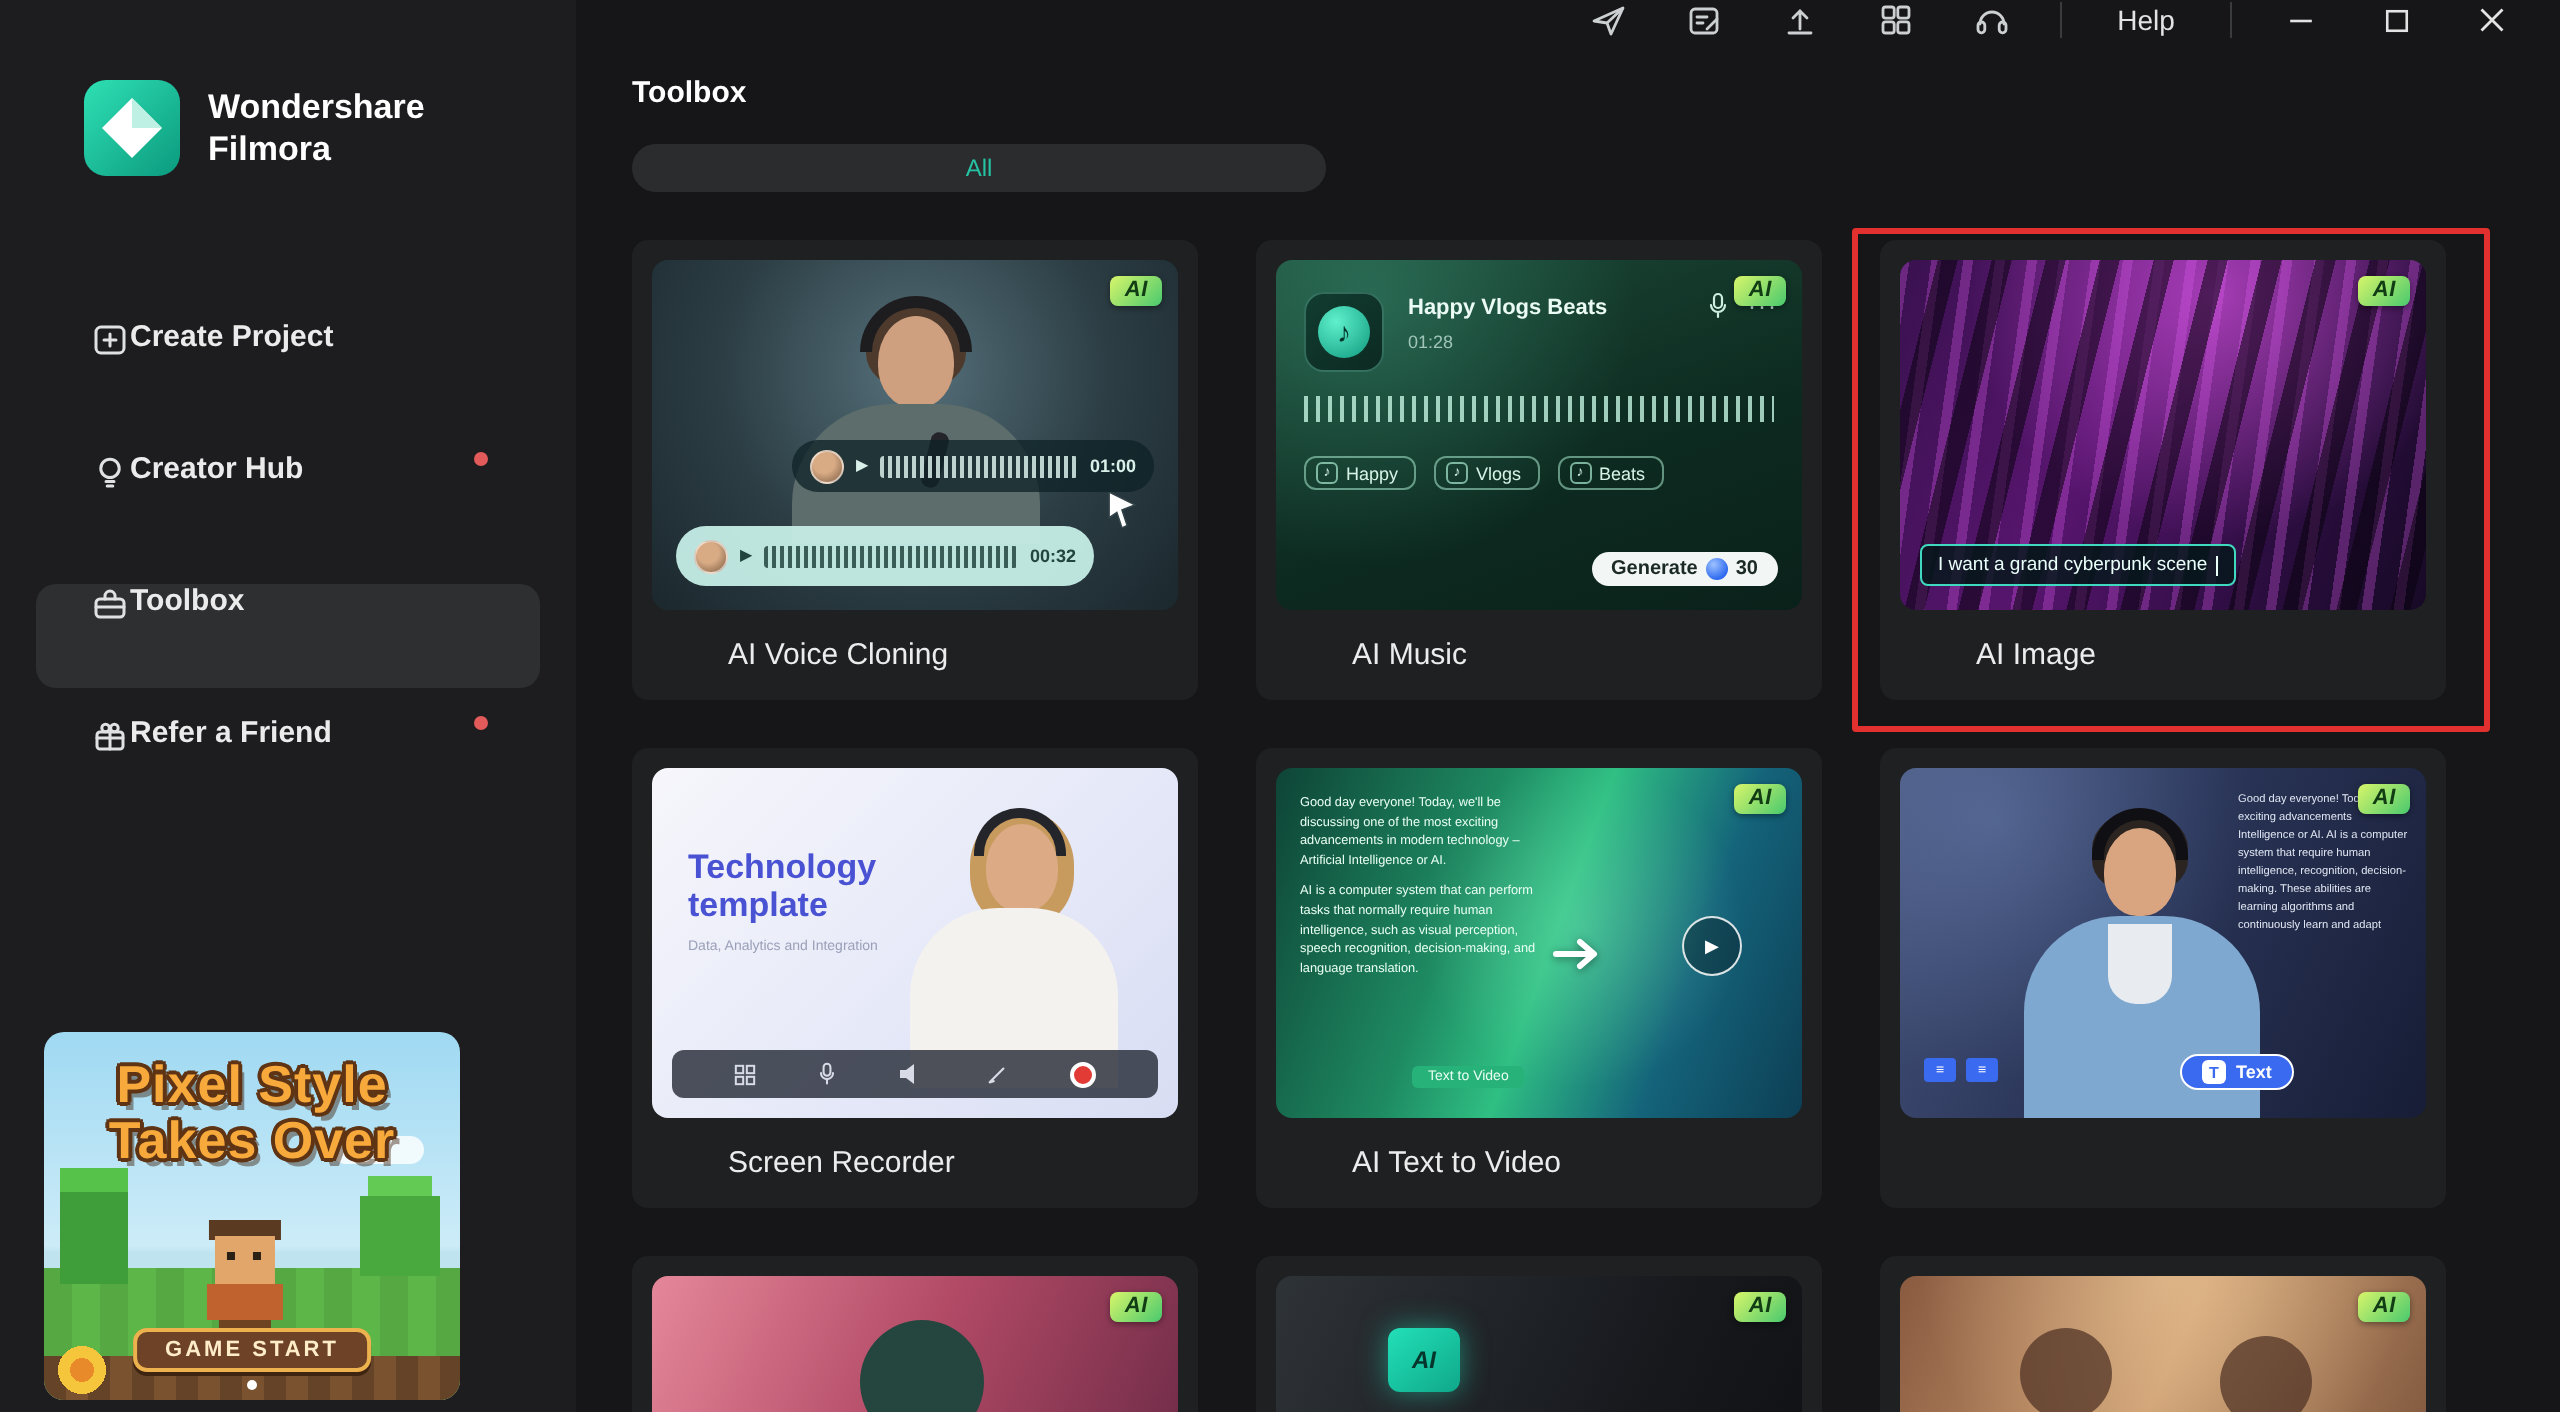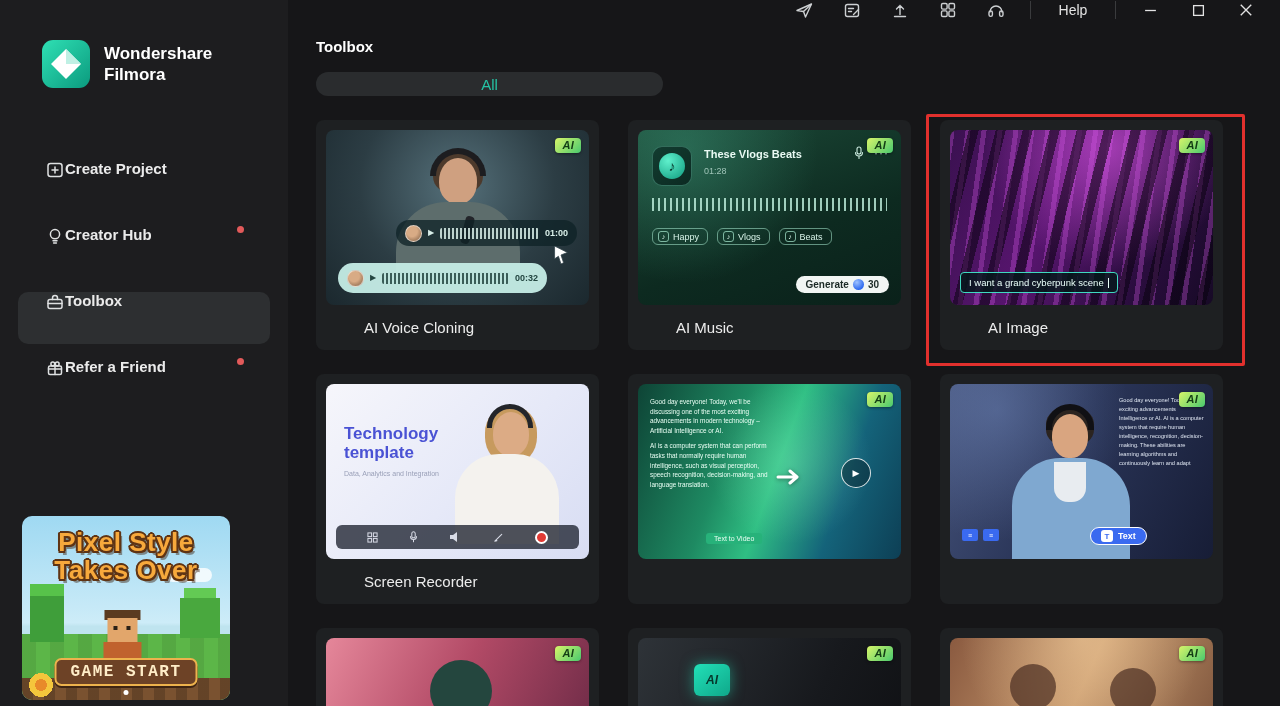--- a/index.html
+++ b/index.html
@@ -43,38 +43,38 @@
   .px-legs { position:absolute; top:50px; left:9px; width:26px; height:10px; background:#6e4322; }
   .px-flower { position:absolute; left:6px; bottom:2px; width:26px; height:26px; border-radius:50%;
                background:radial-gradient(circle at 50% 50%, #e88a2a 0 6px, #f5c63c 6px 12px, transparent 12px); }
   .banner-title { position:absolute; top:12px; left:0; right:0; text-align:center; line-height:1.08; }
   .banner-title span { display:block; font-size:26px; font-weight:800; letter-spacing:.5px; color:#f7a93c;
       text-shadow:2px 0 #5f3414,-2px 0 #5f3414,0 2px #5f3414,0 -2px #5f3414,
                   1.5px 1.5px #5f3414,-1.5px 1.5px #5f3414,1.5px -1.5px #5f3414,-1.5px -1.5px #5f3414,
                   3px 4px rgba(60,30,10,.45); }
   .banner-btn { position:absolute; bottom:14px; left:50%; transform:translateX(-50%);
                 background:#6d4226; color:#ffedc8; border:2px solid #edb24d; border-radius:7px;
-                padding:3px 14px; font-size:16px; font-weight:700; letter-spacing:1.5px;
-                box-shadow:0 2px 0 #3f2412; white-space:nowrap;font-family:Liberation Mono, monospace; }
+                padding:3px 14px; font-size:11px; font-weight:700; letter-spacing:1.5px;
+                box-shadow:0 2px 0 #3f2412; white-space:nowrap; }
   .banner-dot { position:absolute; bottom:5px; left:50%; transform:translateX(-50%);
                 width:5px; height:5px; border-radius:50%; background:#fff; }
 
   
   .main { flex:1; display:flex; flex-direction:column; background:#161618; }
   .topbar { height:56px; display:flex; align-items:center; padding-right:10px; }
   .tb-spacer { flex:1; }
   .tbi { width:48px; display:flex; justify-content:center; align-items:center; cursor:pointer; }
   .tb-divider { width:1px; height:18px; background:#3a3b3d; margin:0 10px; }
   .tb-help { width:64px; text-align:center; color:#e3e3e3; font-size:14px; cursor:pointer; }
   .winc { width:48px; display:flex; justify-content:center; align-items:center; cursor:pointer; }
 
   .content { padding:18px 0 0 28px; }
   .page-title { color:#fff; font-size:15px; font-weight:700; }
   .filter-pill { margin-top:17px; width:347px; height:24px; border-radius:12px; background:#2a2c2e;
-                 color:#25c3a4; font-size:15px; display:flex; align-items:center; justify-content:center;
+                 color:#25c3a4; font-size:12px; display:flex; align-items:center; justify-content:center;
                  cursor:pointer; }
   .grid { margin-top:24px; display:grid; grid-template-columns:repeat(3,283px); column-gap:29px; row-gap:24px; }
 
   .card { width:283px; height:230px; background:#1e2022; border-radius:8px; padding:10px 10px 0; position:relative; cursor:pointer; }
   .thumb { height:175px; border-radius:8px; overflow:hidden; position:relative; background:#242628; }
   .card-title { height:45px; display:flex; align-items:center; color:#ececec; font-size:15px; padding:0 4px;margin-left:34px; }
   .ai-badge { position:absolute; top:8px; right:8px; padding:1px 7px 2px; border-radius:4px;
               background:linear-gradient(135deg,#d8f56a 0%, #49c96e 100%); color:#123c14;
               font-size:11px; font-weight:800; font-style:italic; letter-spacing:.3px;
               box-shadow:0 1px 3px rgba(0,0,0,.4); z-index:4; }
@@ -385,21 +385,21 @@
             <span class="ai-badge">AI</span>
           </div>
           <div class="card-title">AI Voice Cloning</div>
         </article>
 
         <article class="card">
           <div class="thumb t-music">
             <div class="m-album">
                 <span class="m-note">♪</span>
               </div>
-            <div class="m-title">These Vlogs Beats</div>
+            <div class="m-title">Happy Vlogs Beats</div>
             <div class="m-time">01:28</div>
             <div class="m-top-icons">
               <svg width="10" height="14" viewBox="0 0 10 14" fill="none" stroke="#cfeee2" stroke-width="1.1" stroke-linecap="round">
                 <rect x="3" y="1" width="4" height="7" rx="2"></rect>
                   <path d="M1.5 6.5 a3.5 3.5 0 0 0 7 0 M5 10 v2.5"></path>
                 </svg>
               <span class="m-more">···</span>
             </div>
             <div class="m-ticks"></div>
             <div class="m-tags">
@@ -478,20 +478,21 @@
               <div>Good day everyone! Today, we'll be discussing one of the most exciting advancements in modern technology – Artificial Intelligence or AI.</div>
               <div>AI is a computer system that can perform tasks that normally require human intelligence, such as visual perception, speech recognition, decision-making, and language translation.</div>
             </div>
             <svg class="ttv-arrow" width="26" height="18" viewBox="0 0 26 18" fill="none" stroke="#ffffff" stroke-width="3" stroke-linecap="round" stroke-linejoin="round">
               <path d="M2 9 H20 M14 3 L21 9 L14 15"></path>
               </svg>
             <div class="ttv-play">▶</div>
             <div class="ttv-btn">Text to Video</div>
             <span class="ai-badge">AI</span>
           </div>
+          <div class="card-title">AI Text to Video</div>
         </article>
 
         <article class="card">
           <div class="thumb t-tbe">
             <div class="tbe-hair"></div>
             <div class="tbe-band"></div>
             <div class="tbe-head"></div>
             <div class="tbe-body"></div>
             <div class="tbe-tee"></div>
             <div class="tbe-panel">Good day everyone! Today most exciting advancements Intelligence or AI. AI is a computer system that require human intelligence, recognition, decision-making. These abilities are learning algorithms and continuously learn and adapt</div>

